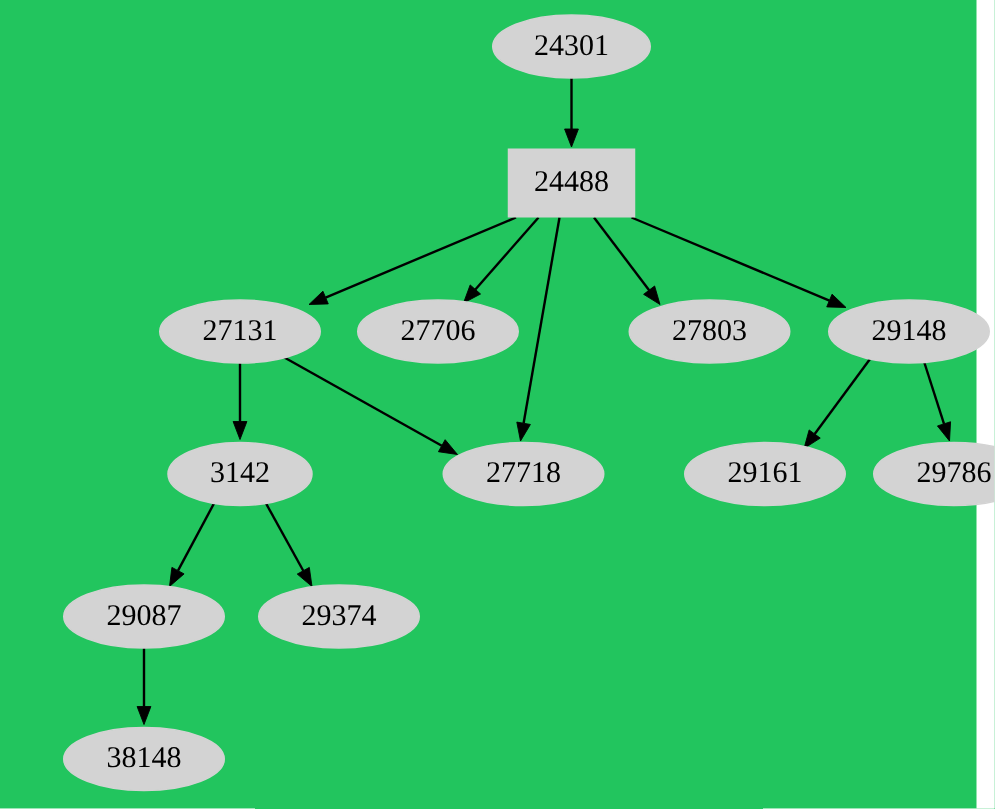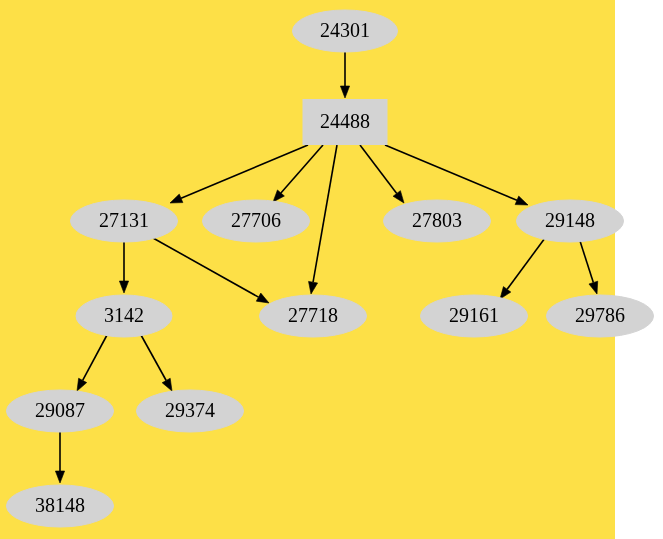--- a/index.html
+++ b/index.html
@@ -10,21 +10,22 @@
   body {
     width: 663px;
     height: 539px;
     overflow: hidden;
     font-family: "Liberation Serif", "DejaVu Serif", serif;
   }
   #graph-root {
     position: relative;
     width: 615px;
     height: 539px;
-    background: #fde047;
+    background: #22c55e;
+    padding-left: 36px;
   }
   svg#graph-canvas {
     display: block;
     width: 663px;
     height: 539px;
   }
   .node-shape {
     fill: #d3d3d3;
     stroke: #d3d3d3;
     stroke-width: 1;

